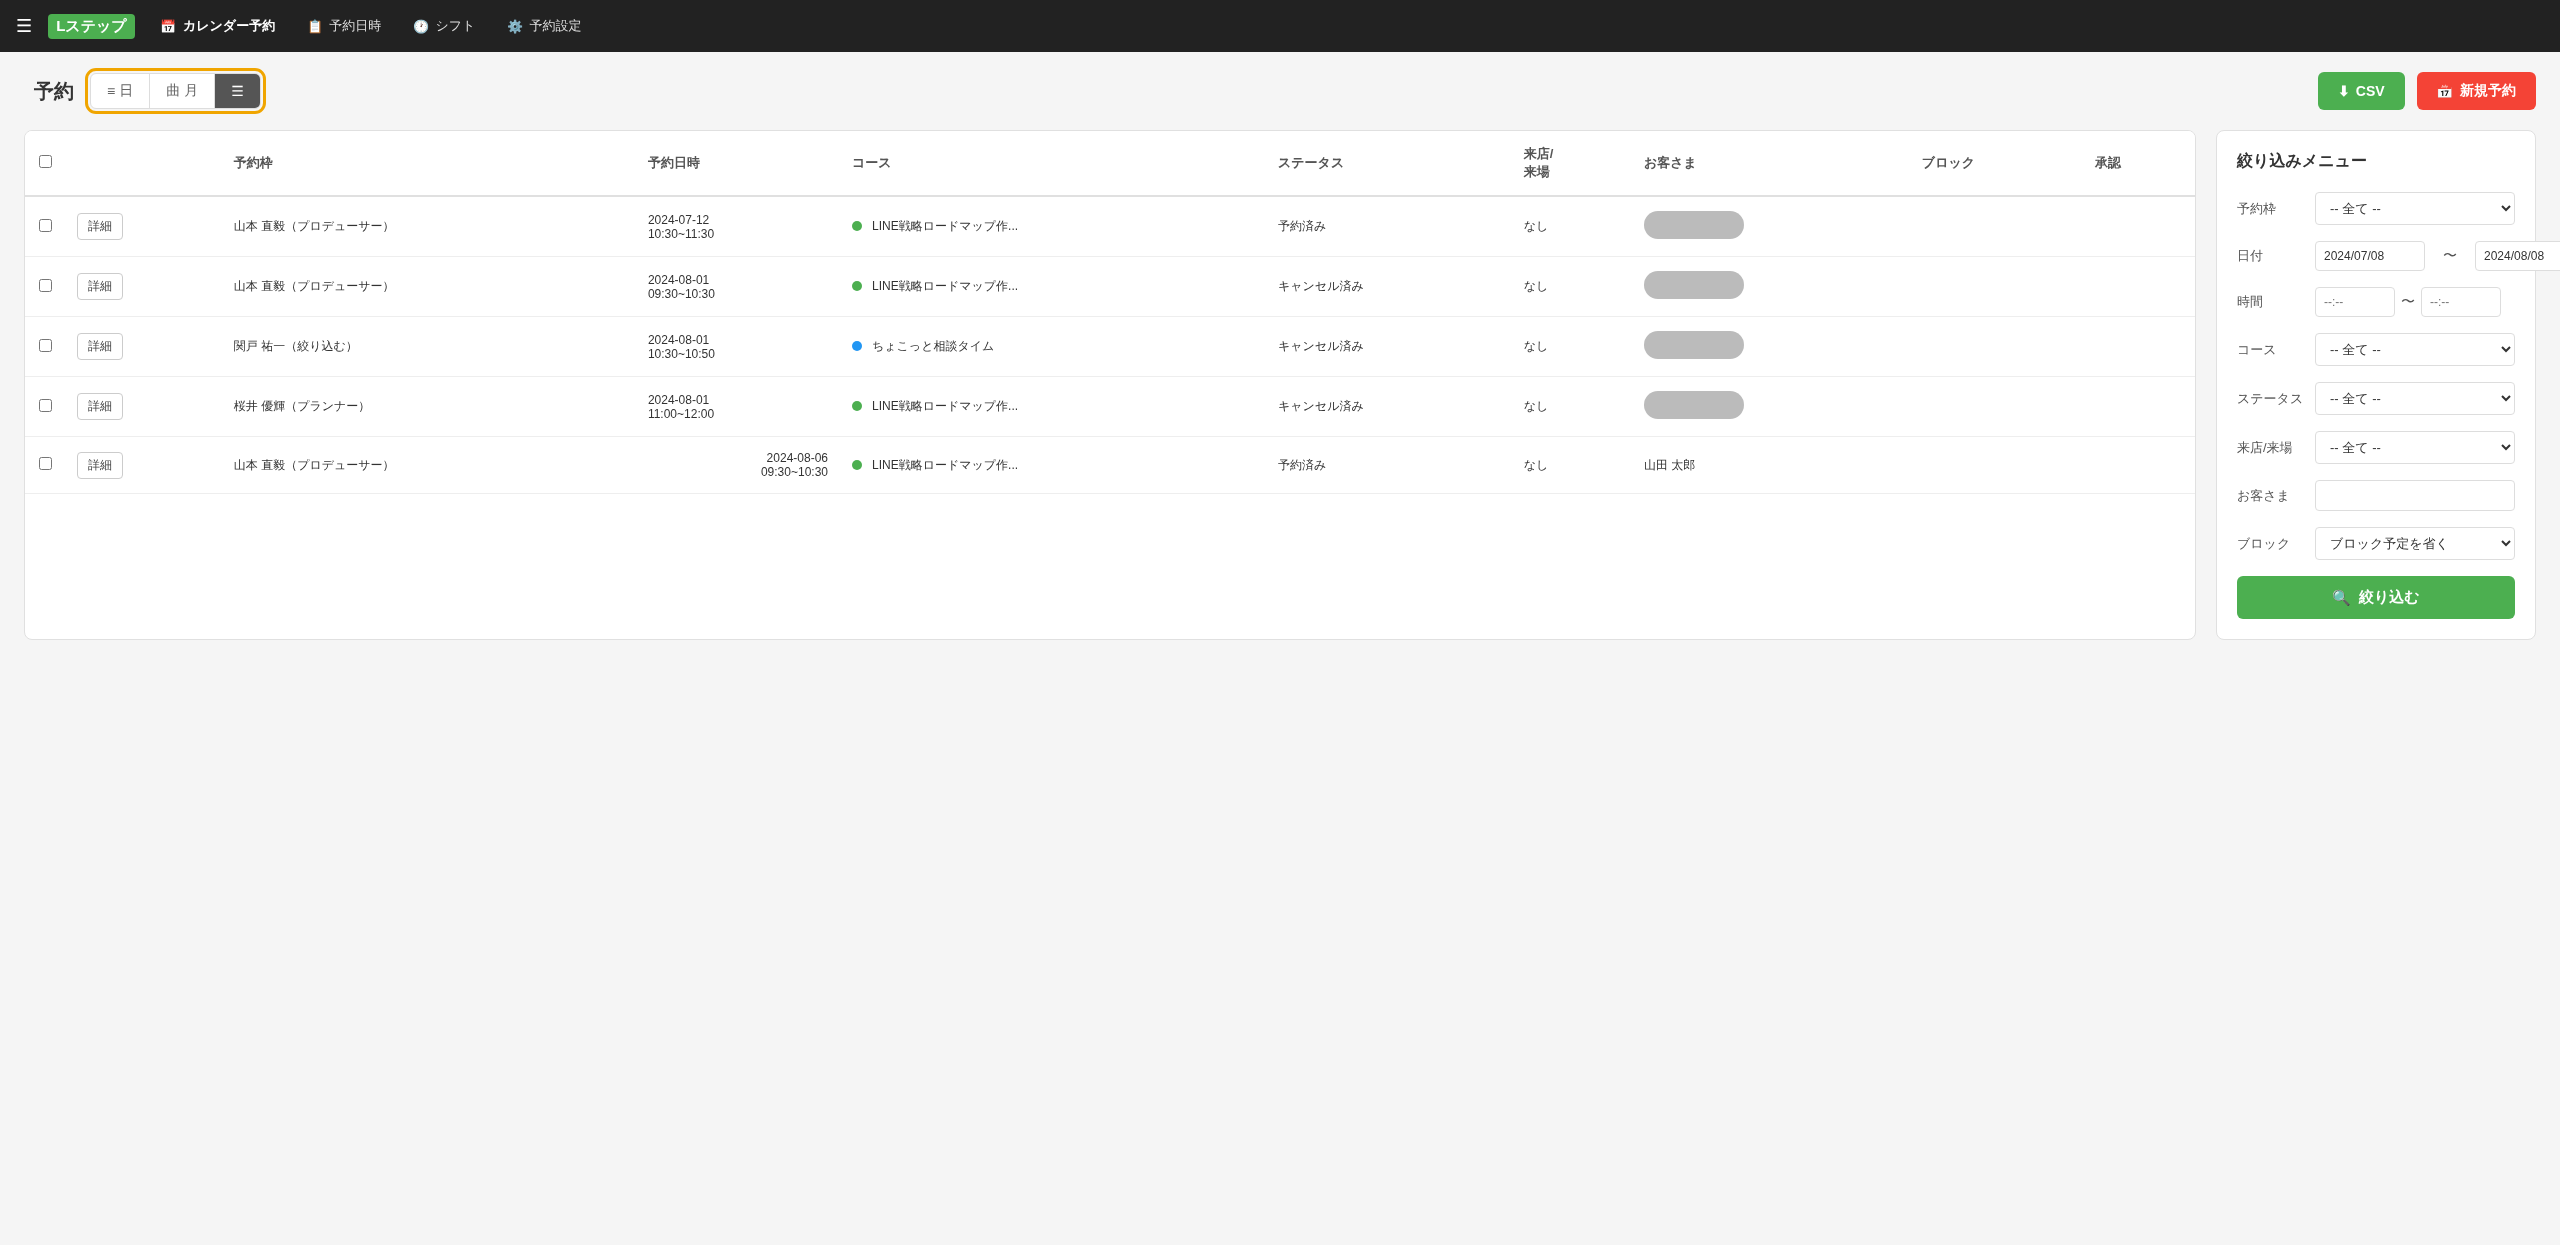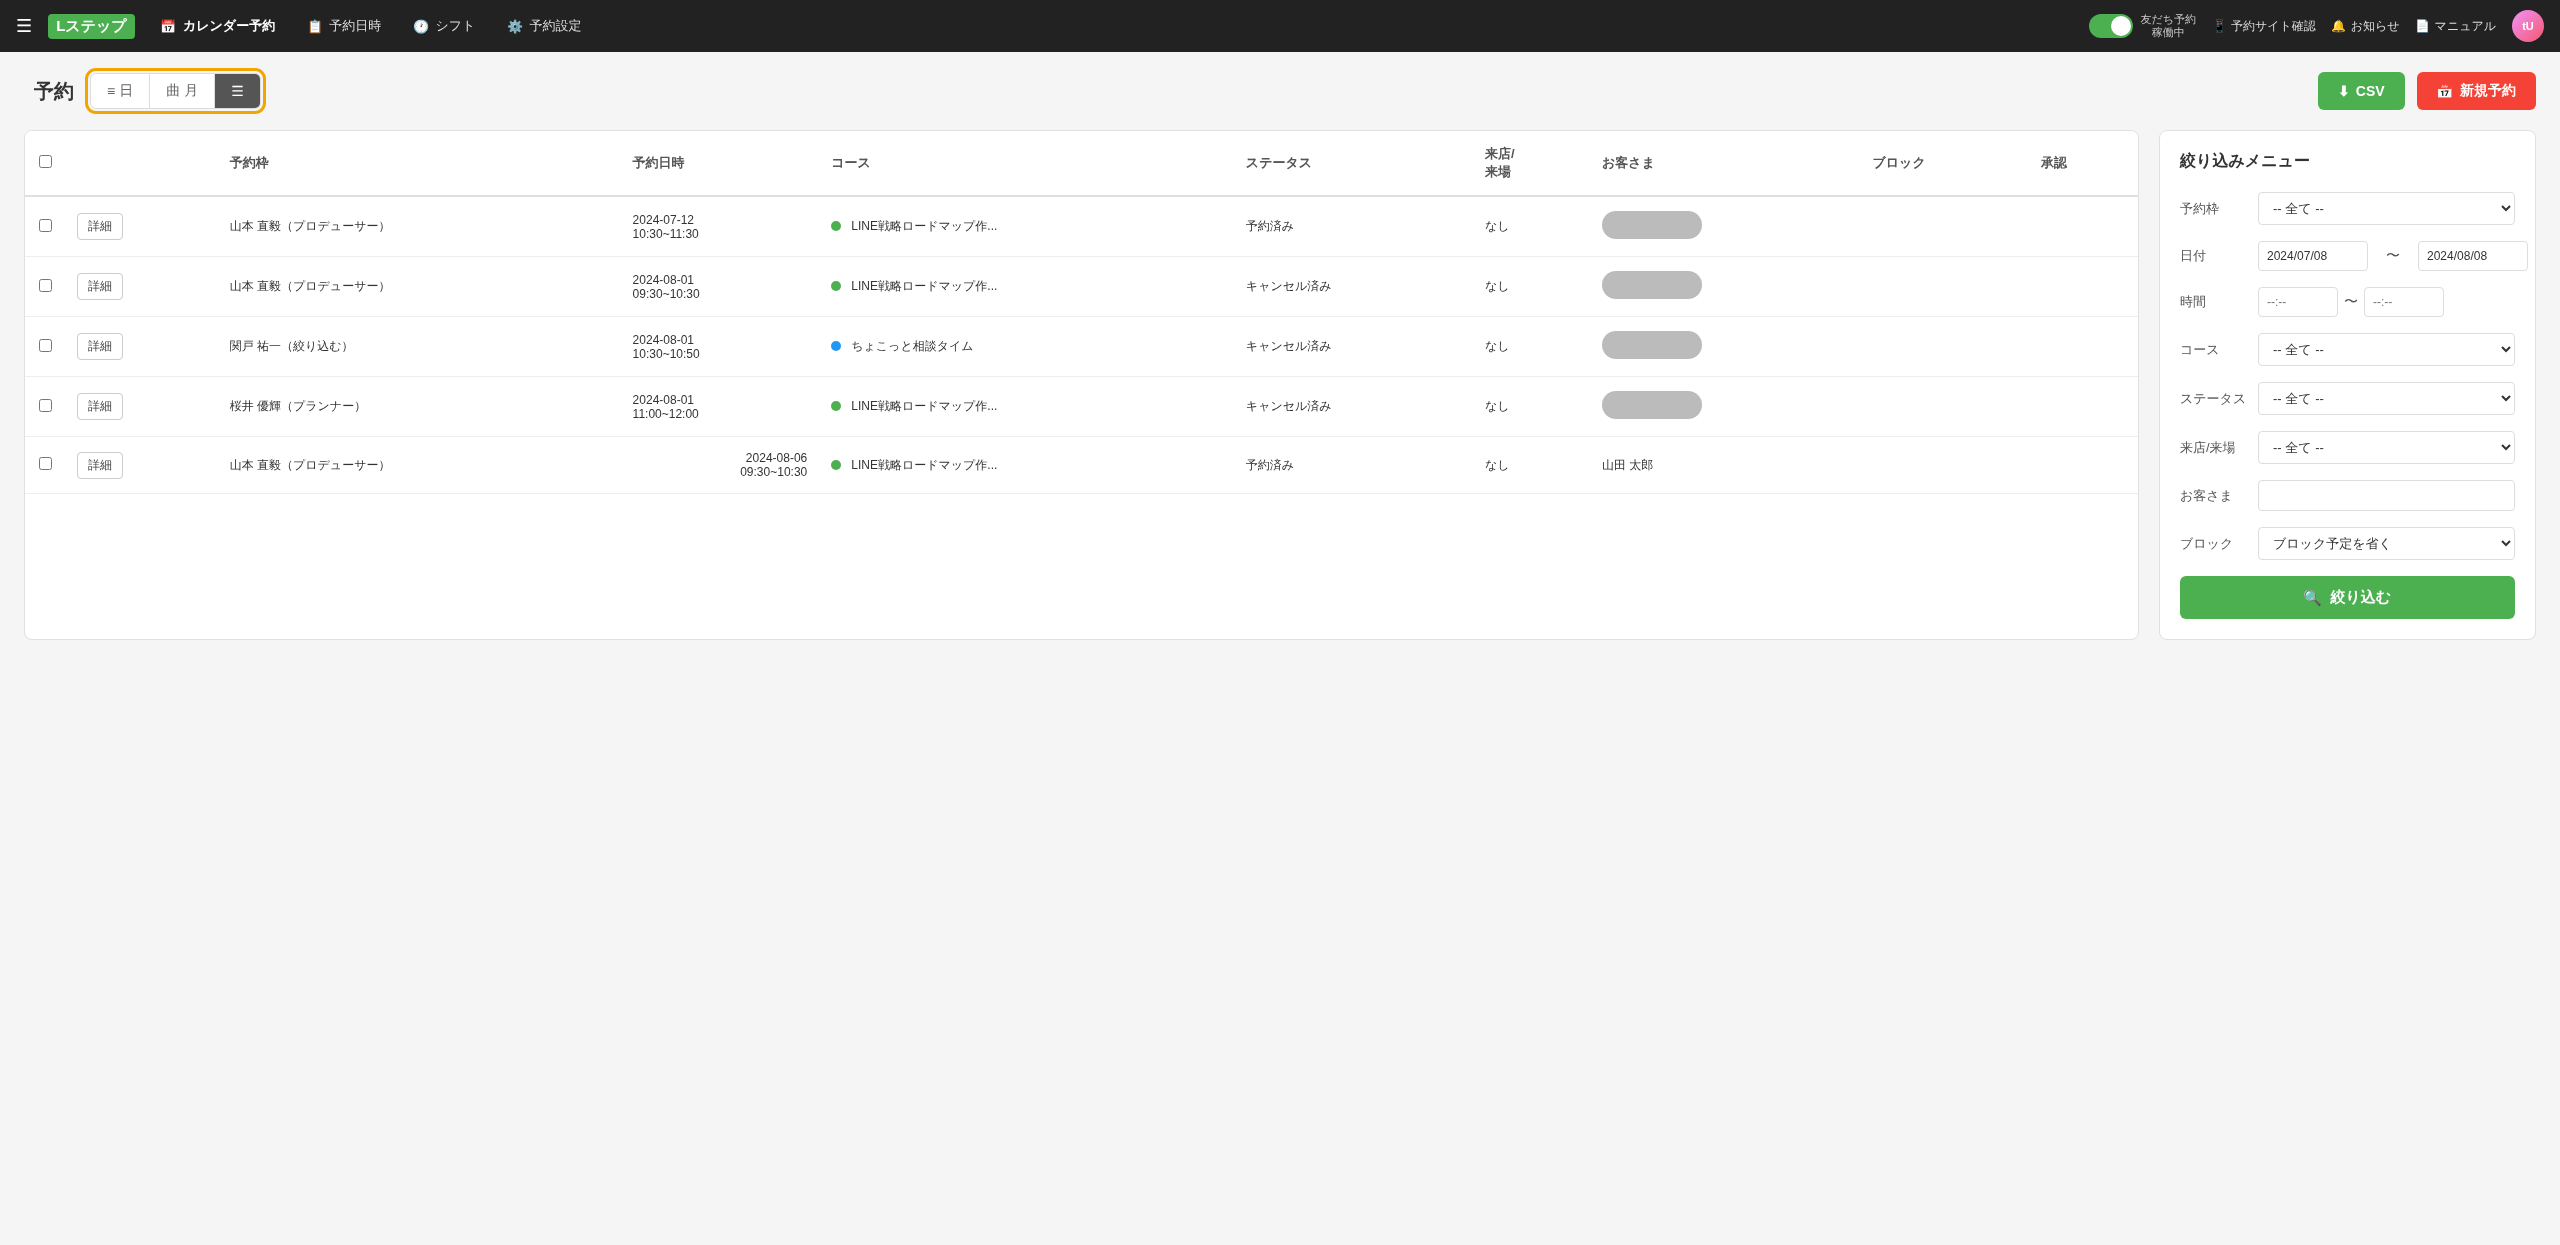--- a/index.html
+++ b/index.html
@@ -239,21 +239,21 @@
     .gray-pill {
       background: #bbb;
       border-radius: 16px;
       height: 28px;
       width: 100px;
       display: inline-block;
     }
 
     
     .filter-panel {
-      width: 377px;
+      width: 320px;
       background: #fff;
       border-radius: 8px;
       border: 1px solid #e0e0e0;
       padding: 20px;
     }
     .filter-title {
       font-size: 16px;
       font-weight: bold;
       color: #333;
       margin-bottom: 20px;
@@ -360,42 +360,20 @@
     </div>
     <div class="header-nav-item">
       <span>🕐</span>
       <span>シフト</span>
     </div>
     <div class="header-nav-item">
       <span>⚙️</span>
       <span>予約設定</span>
     </div>
   </nav>
-  <div class="header-right">
-    <div class="toggle-container">
-      <div class="toggle-switch"></div>
-      <div class="toggle-label">
-        <div>友だち予約</div>
-        <div>稼働中</div>
-      </div>
-    </div>
-    <div class="header-right-item">
-      <span>📱</span>
-      <span>予約サイト確認</span>
-    </div>
-    <div class="header-right-item">
-      <span>🔔</span>
-      <span>お知らせ</span>
-    </div>
-    <div class="header-right-item">
-      <span>📄</span>
-      <span>マニュアル</span>
-    </div>
-    <div class="header-avatar">tU</div>
-  </div>
 </div>
 
 <div class="main">
 
   <div class="page-header">
     <div class="page-header-left">
       <h1 class="page-title">予約</h1>
       <div class="view-toggle">
         <button class="view-toggle-btn">
           <span>≡</span>

